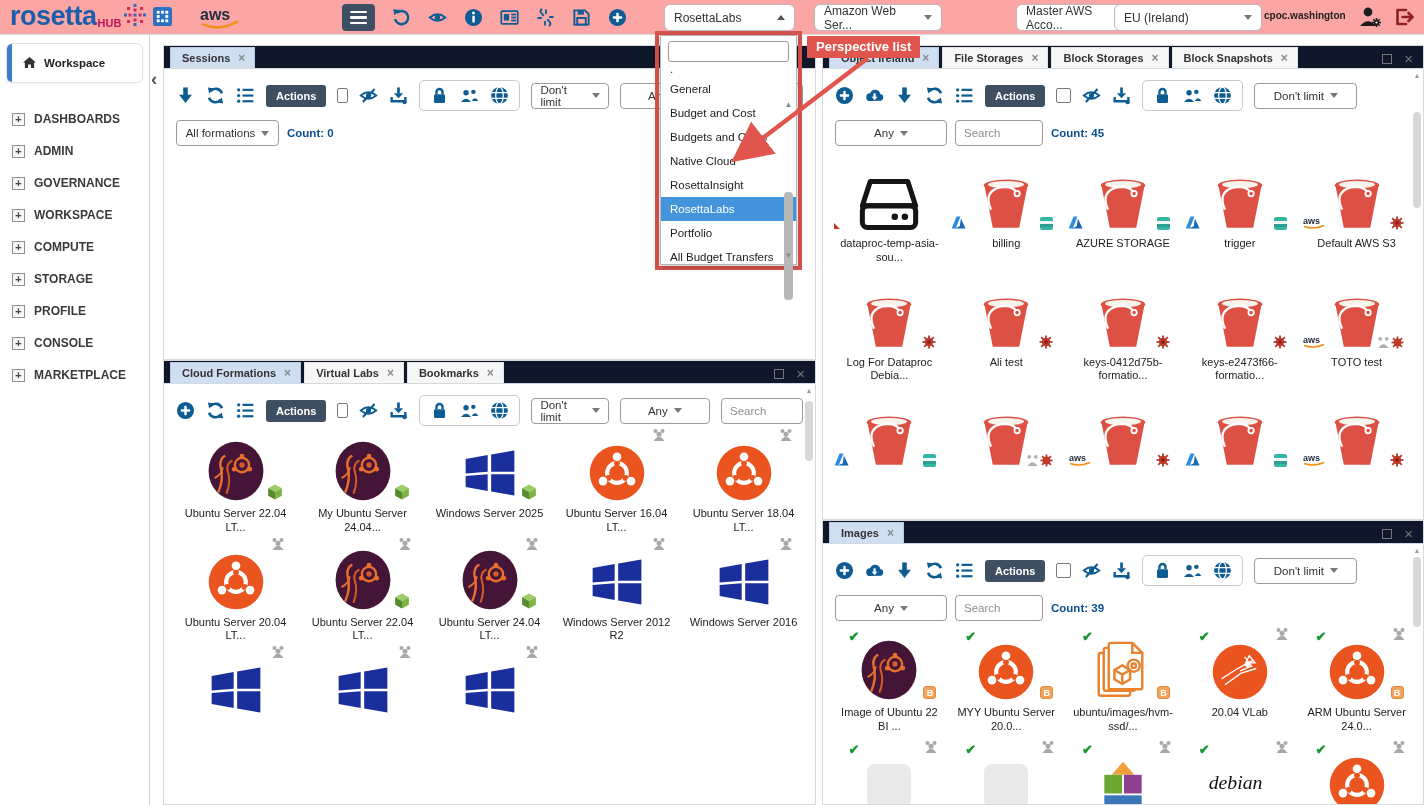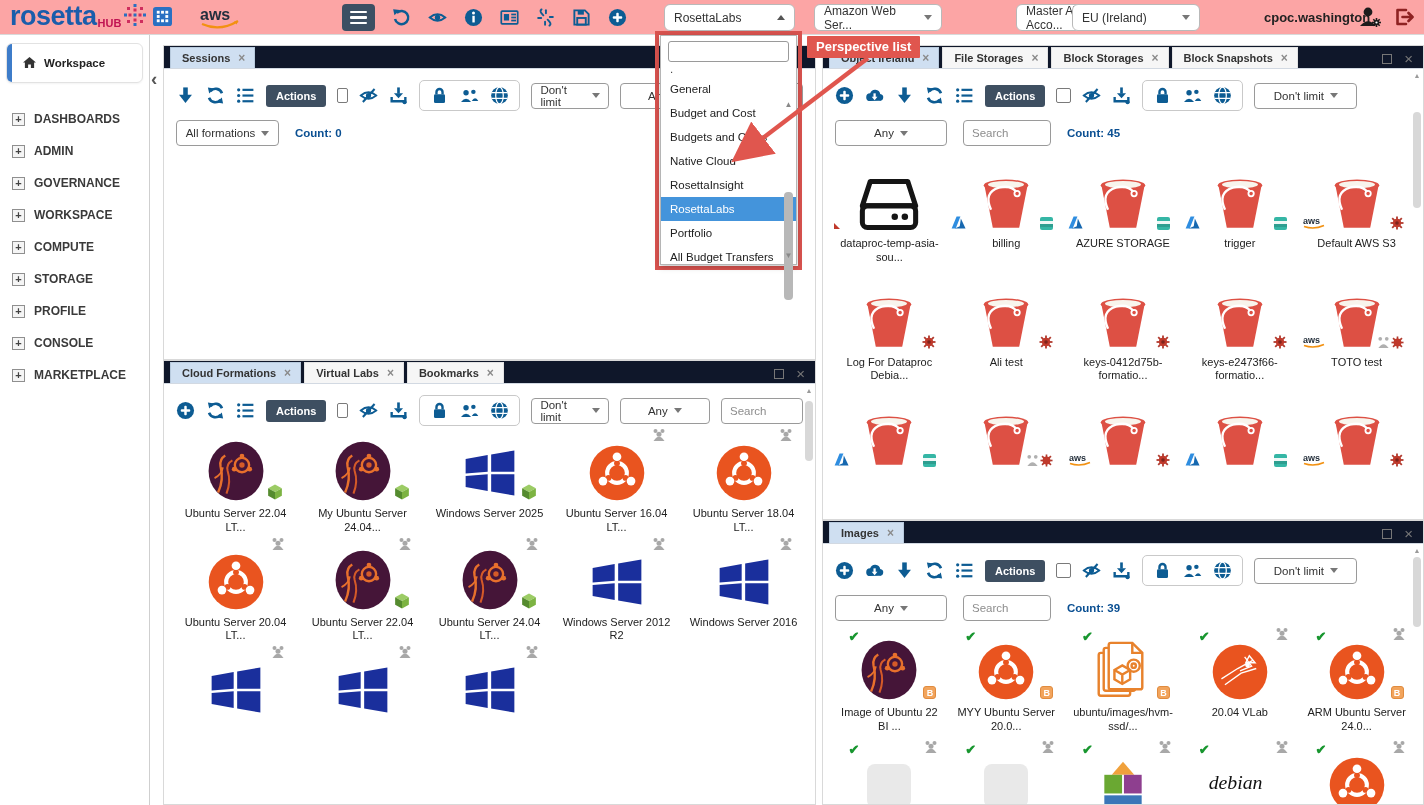--- a/index.html
+++ b/index.html
@@ -10,21 +10,21 @@
 .brand{font-size:27px;font-weight:bold;color:#1a5dab;letter-spacing:-.5px;line-height:30px}
 .brandsub{font-size:11px;font-weight:bold;color:#c01352;margin-top:16px;margin-left:1px}
 .spark{margin-left:2px;margin-top:2px}
 .tb-ic{position:absolute;top:7px;cursor:pointer;display:inline-flex}
 #iconrow{position:absolute;left:342px;top:4px;display:flex;align-items:center;gap:17px}
 #menu-btn{width:33px;height:27px;background:#3c4f63;border-radius:4px;border:none;display:flex;flex-direction:column;justify-content:center;align-items:center;gap:3px;cursor:pointer}
 #menu-btn i{display:block;width:17px;height:2.5px;background:#fff;border-radius:1px}
 .tb-select{position:absolute;top:4px;height:27px;border:1px solid #b9b9b9;border-radius:6px;background:#fff;display:flex;align-items:center;justify-content:space-between;padding:0 9px;font-size:12px;color:#333;cursor:pointer}
 .caret{width:0;height:0;border-left:4.5px solid transparent;border-right:4.5px solid transparent;border-top:5.5px solid #777;margin-left:6px}
 .caret.up{border-top:none;border-bottom:5.5px solid #555}
-#username{position:absolute;left:1264px;top:10px;font-size:13px;font-weight:bold;color:#222}
+#username{position:absolute;left:1264px;top:10px;font-size:10px;font-weight:bold;color:#222}
 
 #sidebar{position:absolute;left:0;top:35px;width:150px;height:770px;background:#fff;border-right:1px solid #cfcfcf}
 #ws-card{margin:8px 6px 0 6px;height:40px;border:1px solid #e2e2e2;border-radius:6px;display:flex;align-items:center;box-shadow:0 1px 2px rgba(0,0,0,.05);position:relative;cursor:pointer}
 #ws-card .bar{position:absolute;left:0;top:0;bottom:0;width:5px;background:#3d7cc9;border-radius:6px 0 0 6px}
 #ws-card .lbl{font-size:11.5px;font-weight:bold;color:#222;margin-left:8px}
 #ws-card svg{margin-left:16px}
 #side-items{list-style:none;margin-top:20px}
 #side-items li{display:flex;align-items:center;gap:9px;padding:9px 0 9px 12px;cursor:pointer}
 .plusbox{width:13px;height:13px;border:1px solid #8f8f8f;background:#f5f5f5;color:#444;font-size:11px;line-height:11px;display:flex;align-items:center;justify-content:center;font-weight:bold}
 .side-lbl{font-size:12px;font-weight:bold;color:#3a3a3a}
@@ -44,21 +44,21 @@
 .wc-x{font-size:15px;color:#777;line-height:10px;cursor:pointer}
 .toolbar{display:flex;align-items:center;gap:11px;padding:11px 12px 0 12px}
 .tbi{display:inline-flex;cursor:pointer}
 .tbi svg{width:19px;height:19px}
 .actions-btn{background:#3e4f61;color:#fff;font-size:11px;font-weight:bold;border:none;border-radius:3px;padding:5px 10px;cursor:pointer}
 .cb{width:15px;height:15px;border:1.5px solid #7a7a7a;border-radius:2px;background:#fff;cursor:pointer}
 .grp{display:flex;align-items:center;gap:11px;border:1px solid #c9c9c9;border-radius:5px;padding:5px 10px}
 .sel{height:26px;border:1px solid #9a9a9a;border-radius:4px;background:#fff;display:flex;align-items:center;justify-content:center;padding:0 8px;font-size:11.5px;color:#333;cursor:pointer}
 .search{height:26px;border:1px solid #9a9a9a;border-radius:4px;background:#fff;font-size:11.5px;padding:0 8px;color:#333;outline:none}
 .search::placeholder{color:#8d8d8d}
-.frow{display:flex;align-items:center;gap:16px;padding:9px 12px 0 12px}
+.frow{display:flex;align-items:center;gap:8px;padding:9px 12px 0 12px}
 .count{font-size:11.5px;font-weight:bold;color:#0a4f92;white-space:nowrap}
 .grid{display:grid;grid-template-columns:repeat(5,1fr);padding:14px 8px 0 8px}
 .tile{position:relative;display:flex;flex-direction:column;align-items:center;cursor:pointer}
 .ticon{position:relative;height:64px;width:78px;display:flex;align-items:flex-end;justify-content:center}
 .tlabel{font-size:11px;color:#222;text-align:center;line-height:1.25;margin-top:5px;max-width:108px;word-break:break-word}
 .bdg{position:absolute;display:inline-flex;align-items:center}
 .b-tl{left:-2px;top:-8px}
 .b-tr{right:-10px;top:-10px}
 .b-br{right:-8px;bottom:2px}
 .b-bl{left:-16px;bottom:3px}
@@ -198,21 +198,21 @@
       <span class="caret up"></span>
   </div>
   <div class="tb-select" style="left:814px;width:128px">
     <span>Amazon Web Ser...</span>
       <span class="caret"></span>
   </div>
   <div class="tb-select" style="left:1016px;width:131px">
     <span>Master AWS Acco...</span>
       <span class="caret"></span>
   </div>
-  <div class="tb-select" style="left:1072px;width:128px">
+  <div class="tb-select" style="left:1114px;width:148px">
     <span>EU (Ireland)</span>
       <span class="caret"></span>
   </div>
 
   <span id="username">cpoc.washington</span>
   <span class="tb-ic" style="left:1358px;top:6px">
     <svg width="24" height="22" viewBox="0 0 24 22">
         <circle cx="10" cy="6" r="4.4" fill="#1c1c1c"></circle>
         <path d="M2 20 Q10 10.5 18 20 Z" fill="#1c1c1c"></path>
         <g stroke="#1c1c1c" stroke-width="1.6">

